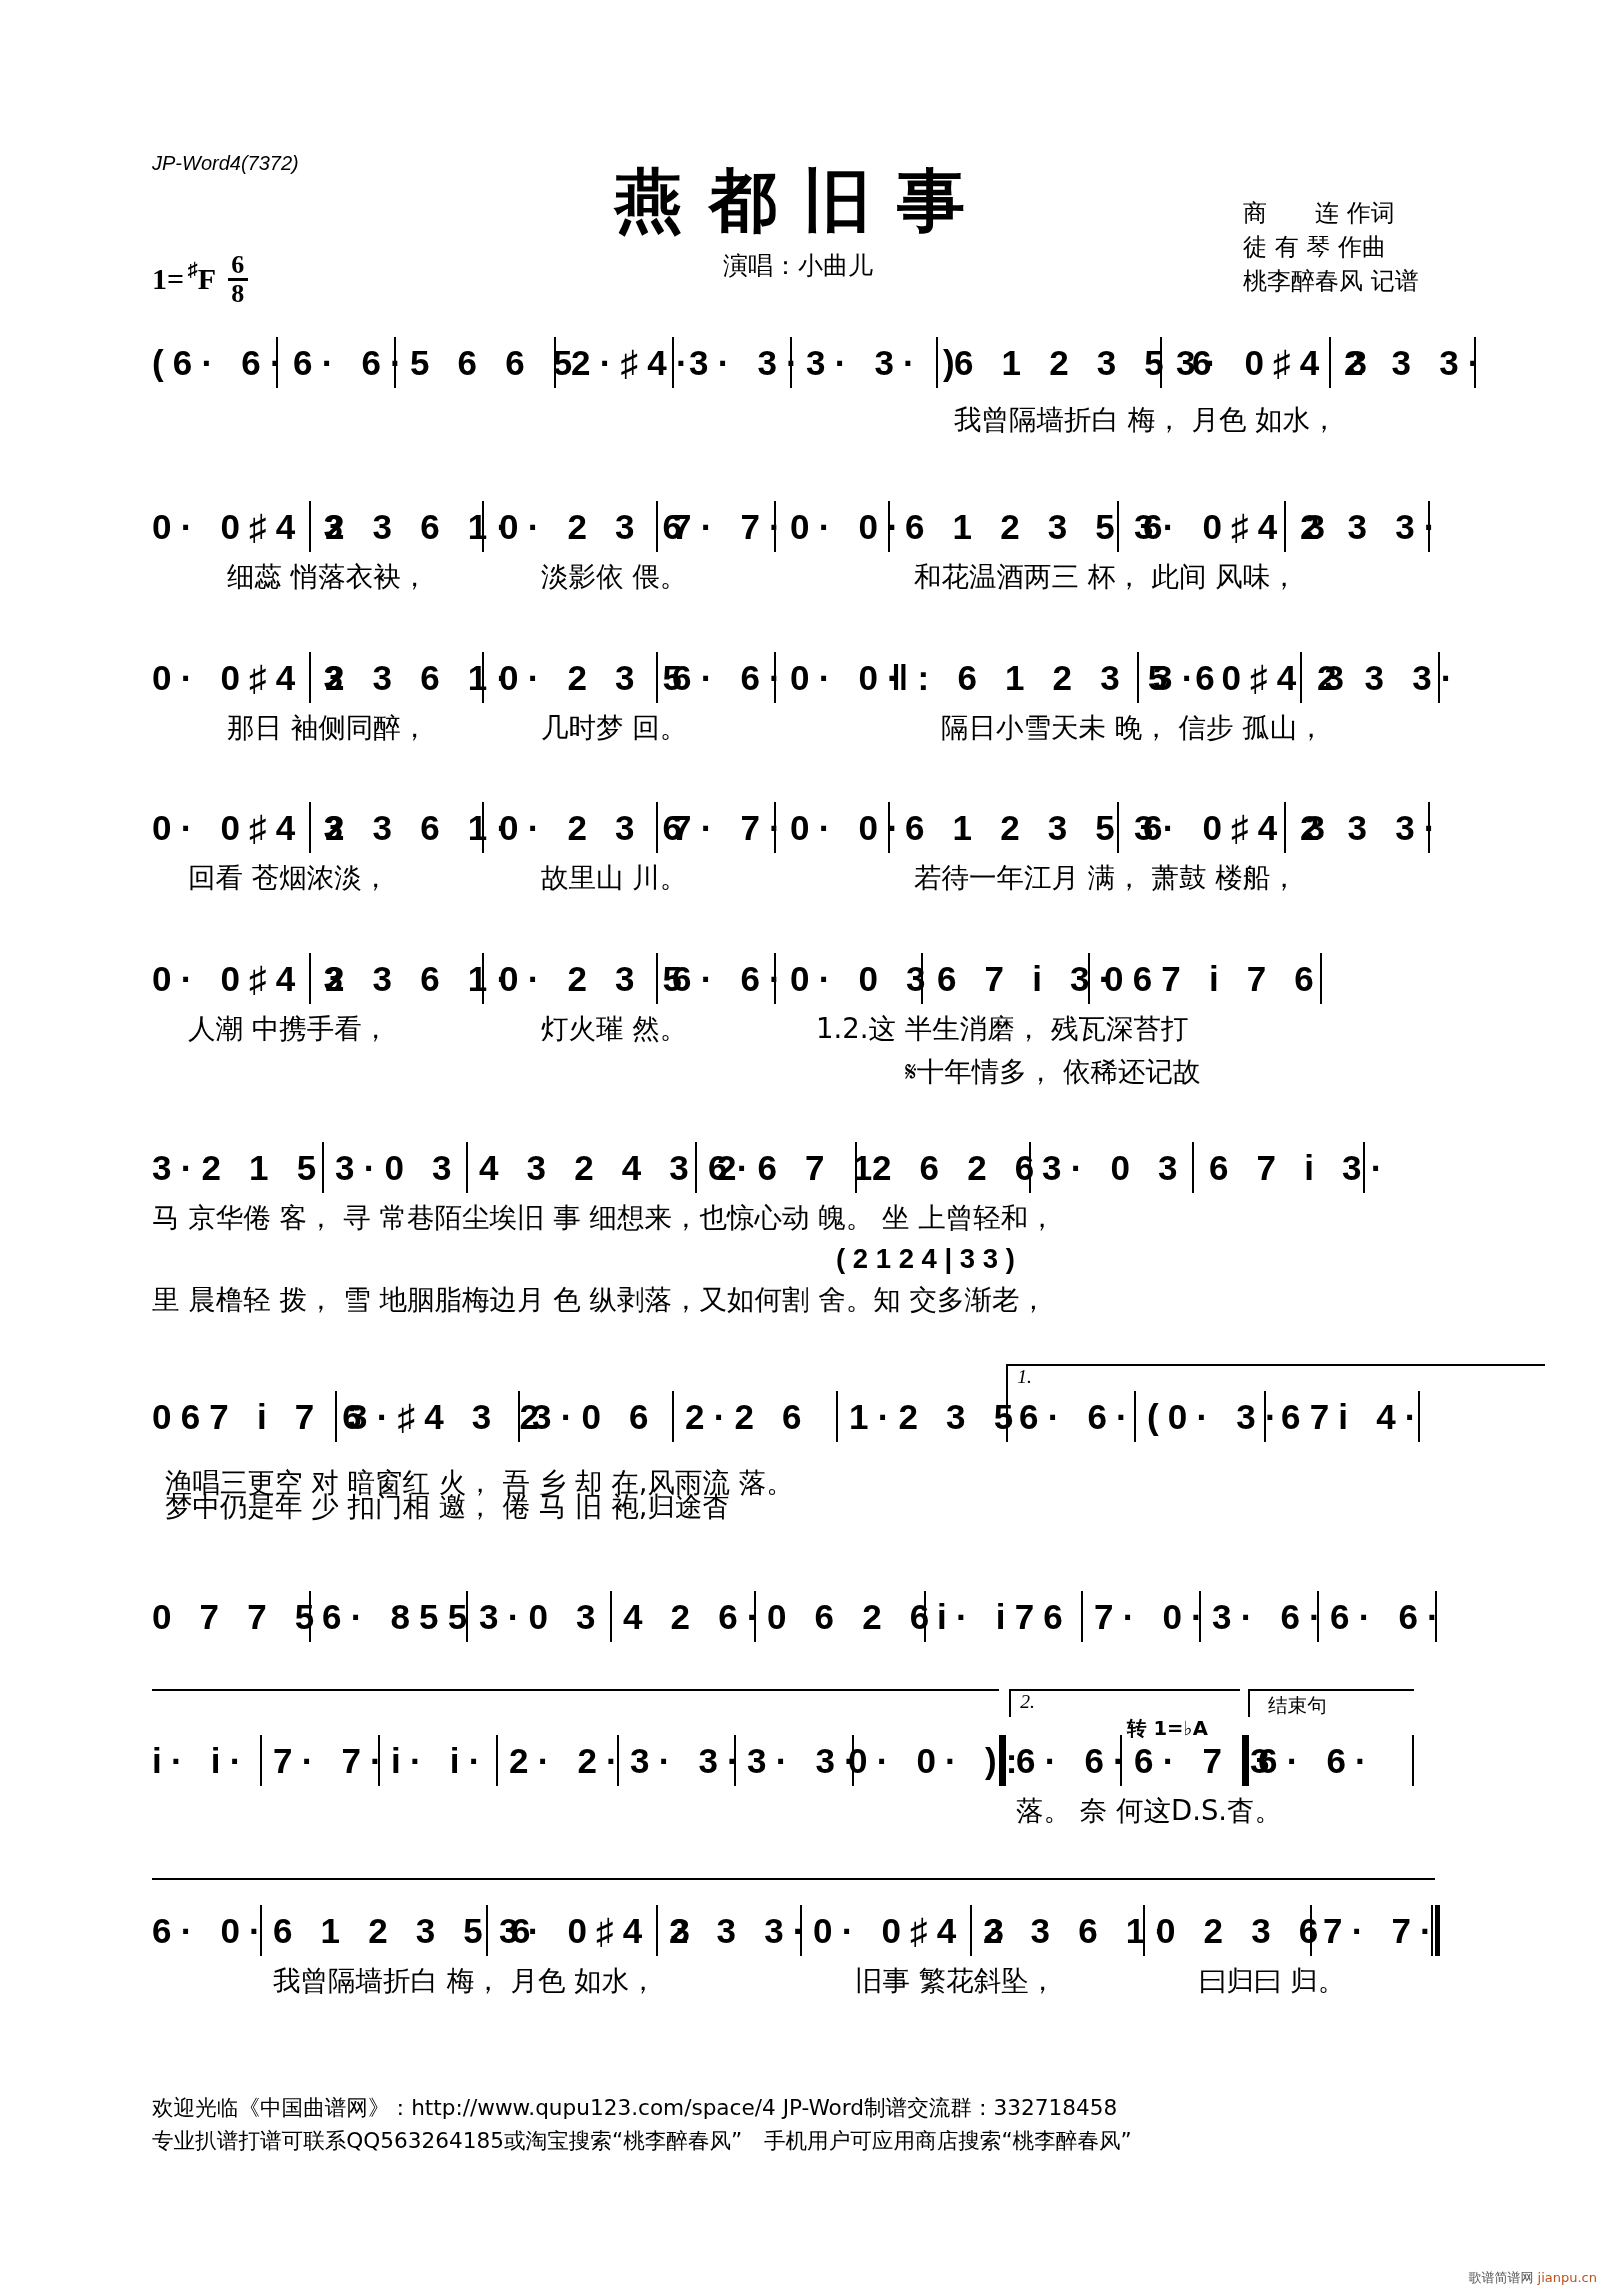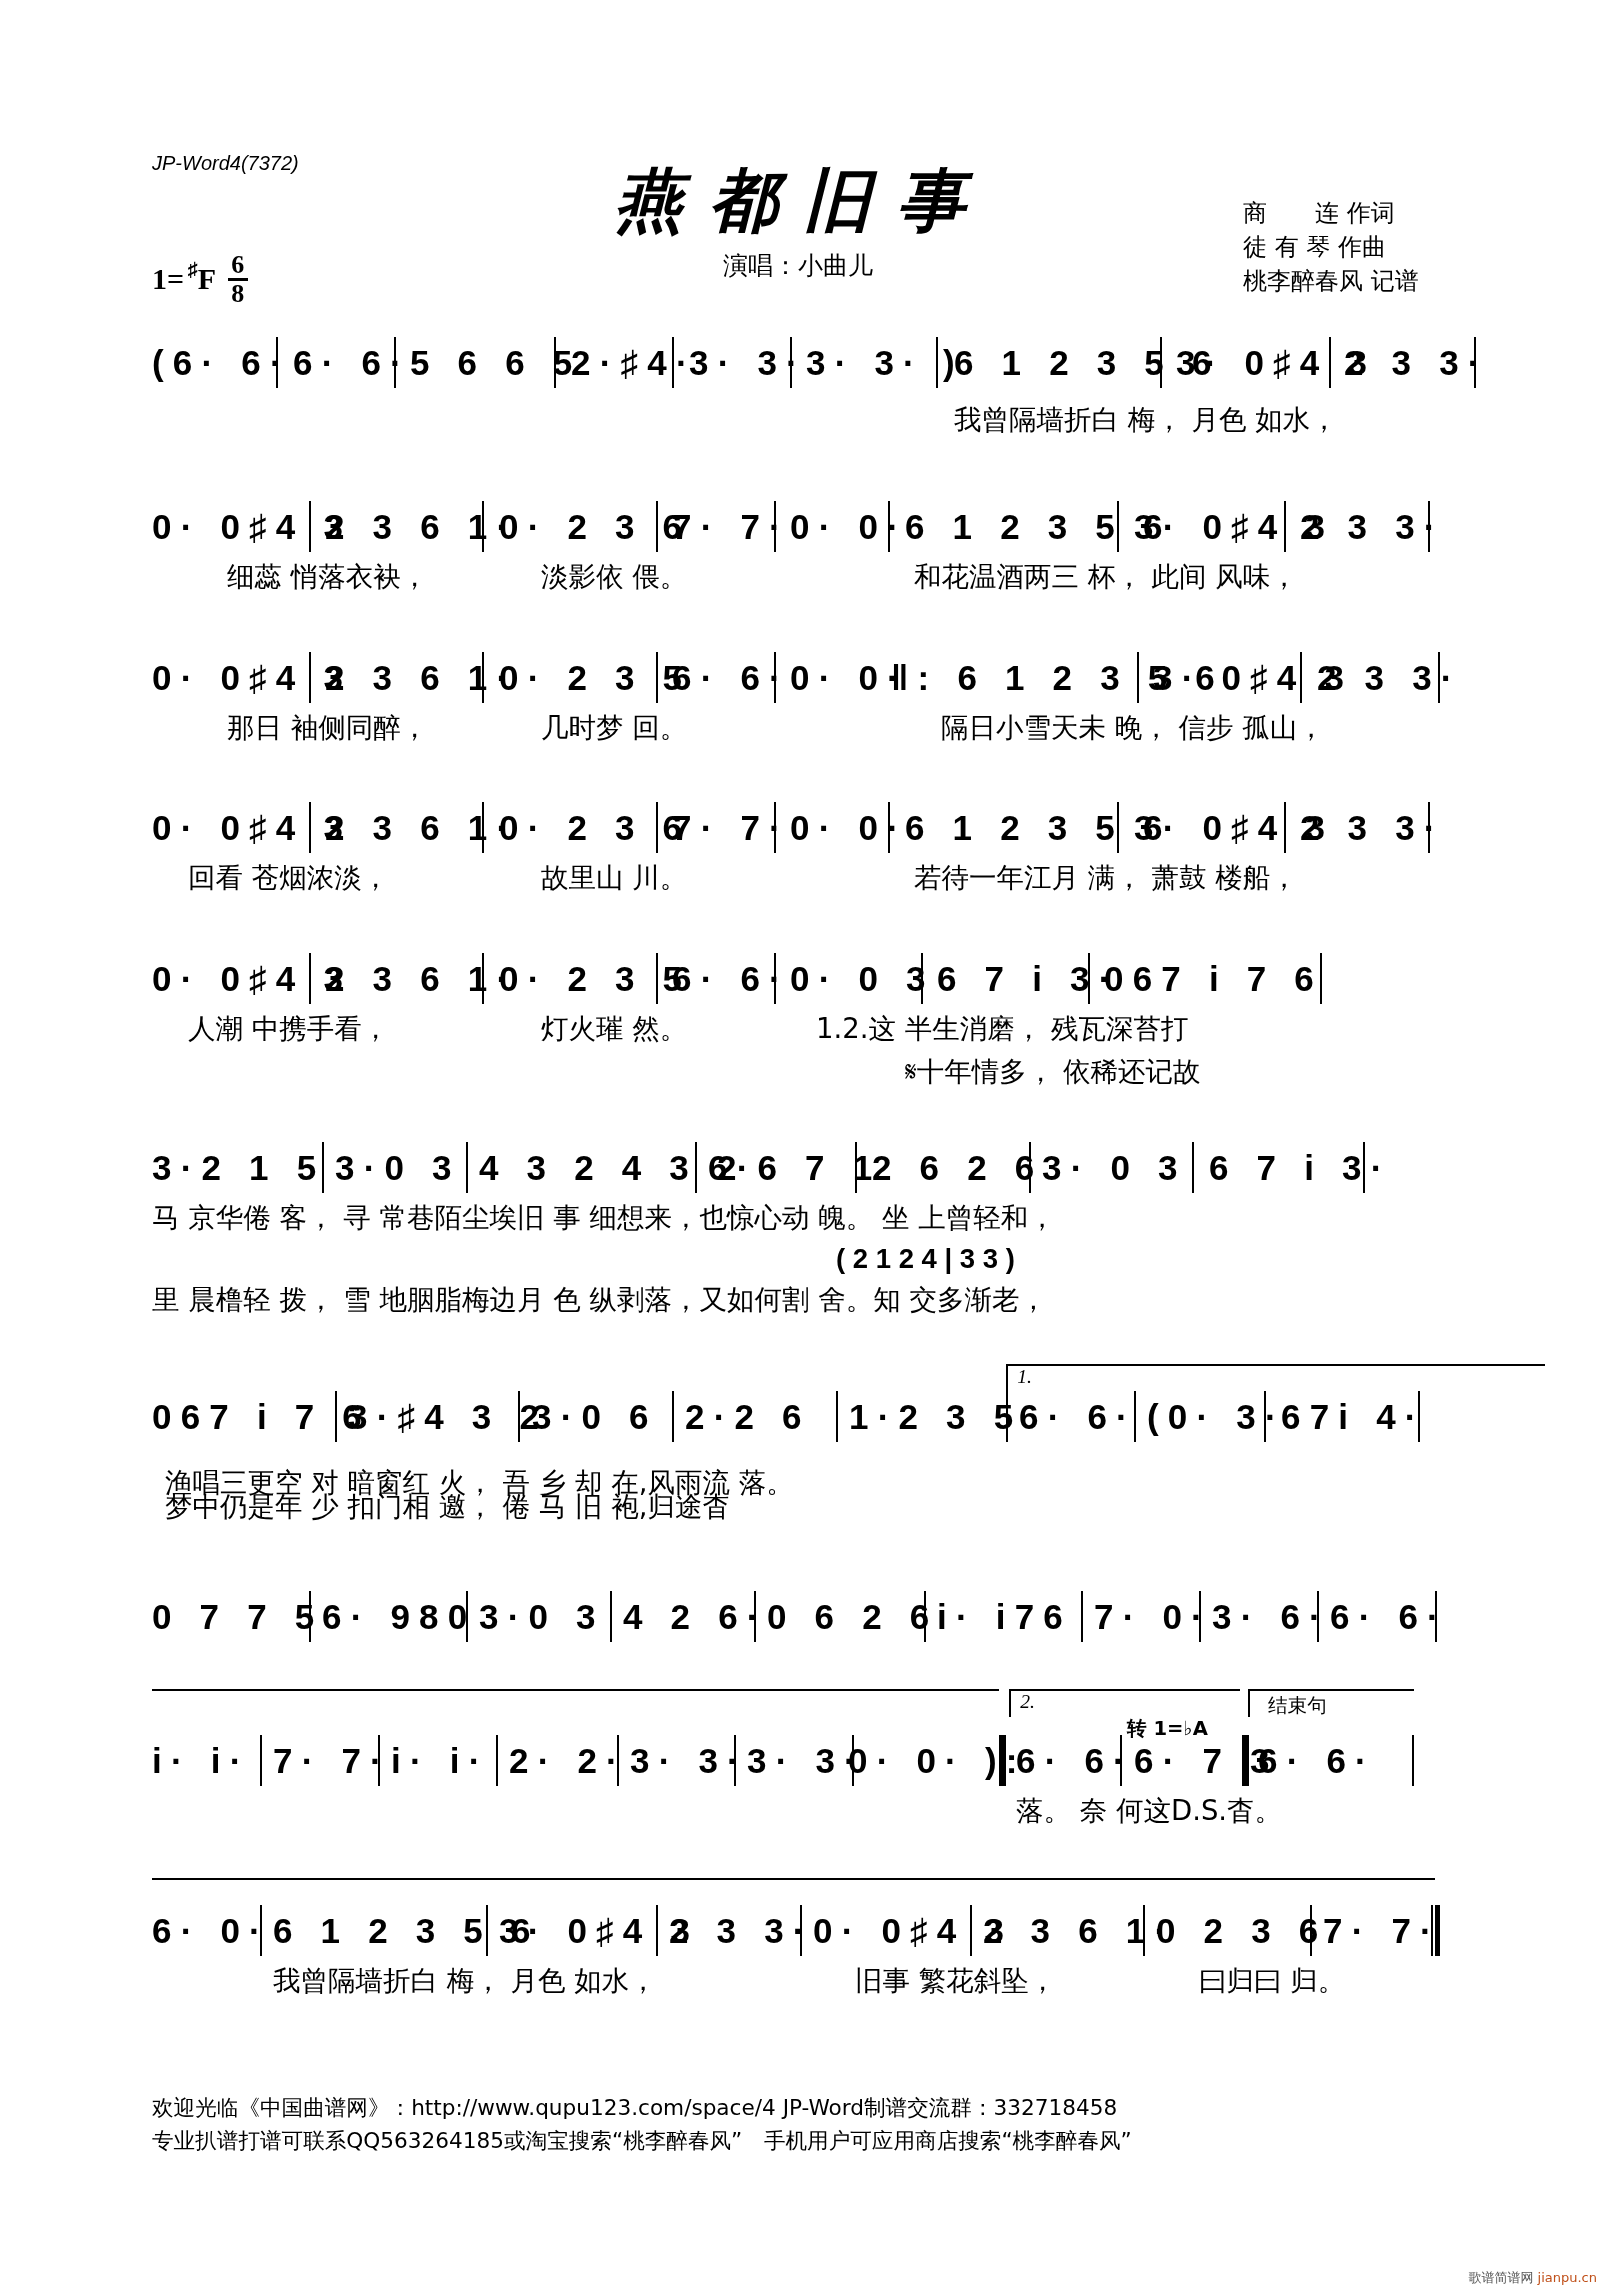--- a/index.html
+++ b/index.html
@@ -1,19 +1,19 @@
 <!DOCTYPE html>
 <html style="font-size:10.5px"><head>
 <meta charset="utf-8">
 <style>
   html, body { margin:0; padding:0; background:#ffffff; }
   body { width:1623px; height:2295px; position:relative; overflow:hidden; color:#000; font-family:"Liberation Sans", sans-serif; }
   .abs { position:absolute; }
   .version { left:152px; top:152px; font-size:20px; font-style:italic; font-family:"Liberation Sans", sans-serif; }
-  .title { left:615px; top:156px; font-size:68px; font-weight:bold; letter-spacing:26px; font-family:"DejaVu Sans", sans-serif;font-style:italic; }
+  .title { left:615px; top:156px; font-size:68px; font-weight:bold; letter-spacing:26px; font-family:"DejaVu Sans", sans-serif; }
   .key { left:152px; top:252px; font-size:30px; font-weight:bold; font-family:"Liberation Serif", serif; display:flex; align-items:center; }
   .key .sharp { font-size:19.6px; position:relative; top:-9.2px; margin-left:3.9px; }
   .key .frac { display:inline-flex; flex-direction:column; align-items:center; margin-left:11.8px; font-size:26px; line-height:26px; }
   .key .frac .bar { width:19.6px; height:2.6px; background:#000; }
   .singer { left:723px; top:249px; font-size:25px; font-family:"DejaVu Sans", sans-serif; }
   .credits { left:1243px; top:196px; font-size:24px; line-height:34px; font-family:"DejaVu Sans", sans-serif; }
   .credits div { white-space:pre; }
 
   .system { position:absolute; left:152px; width:1309px; }
   .notes-row { position:absolute; left:0; top:0; height:79px; width:100%; }
@@ -328,21 +328,21 @@
   <div class="lyric-row" style="top:105px; left:13px;">梦中仍是年 少 扣门相 邀， 倦 马 旧 袍,归途杳</div>
 </div>
 
 <div class="system" style="top:1584px;">
   <div class="notes-row">
     <div class="measure" style="left:0px;">
         <span class="note-text">0 7 7 5</span>
       </div>
     <div class="barline" style="left:157px;"></div>
     <div class="measure" style="left:170px;">
-        <span class="note-text">6· 980</span>
+        <span class="note-text">6· 855</span>
       </div>
     <div class="barline" style="left:314px;"></div>
     <div class="measure" style="left:327px;">
         <span class="note-text">3·0 3</span>
       </div>
     <div class="barline" style="left:458px;"></div>
     <div class="measure" style="left:471px;">
         <span class="note-text">4 2 6·</span>
       </div>
     <div class="barline" style="left:602px;"></div>

